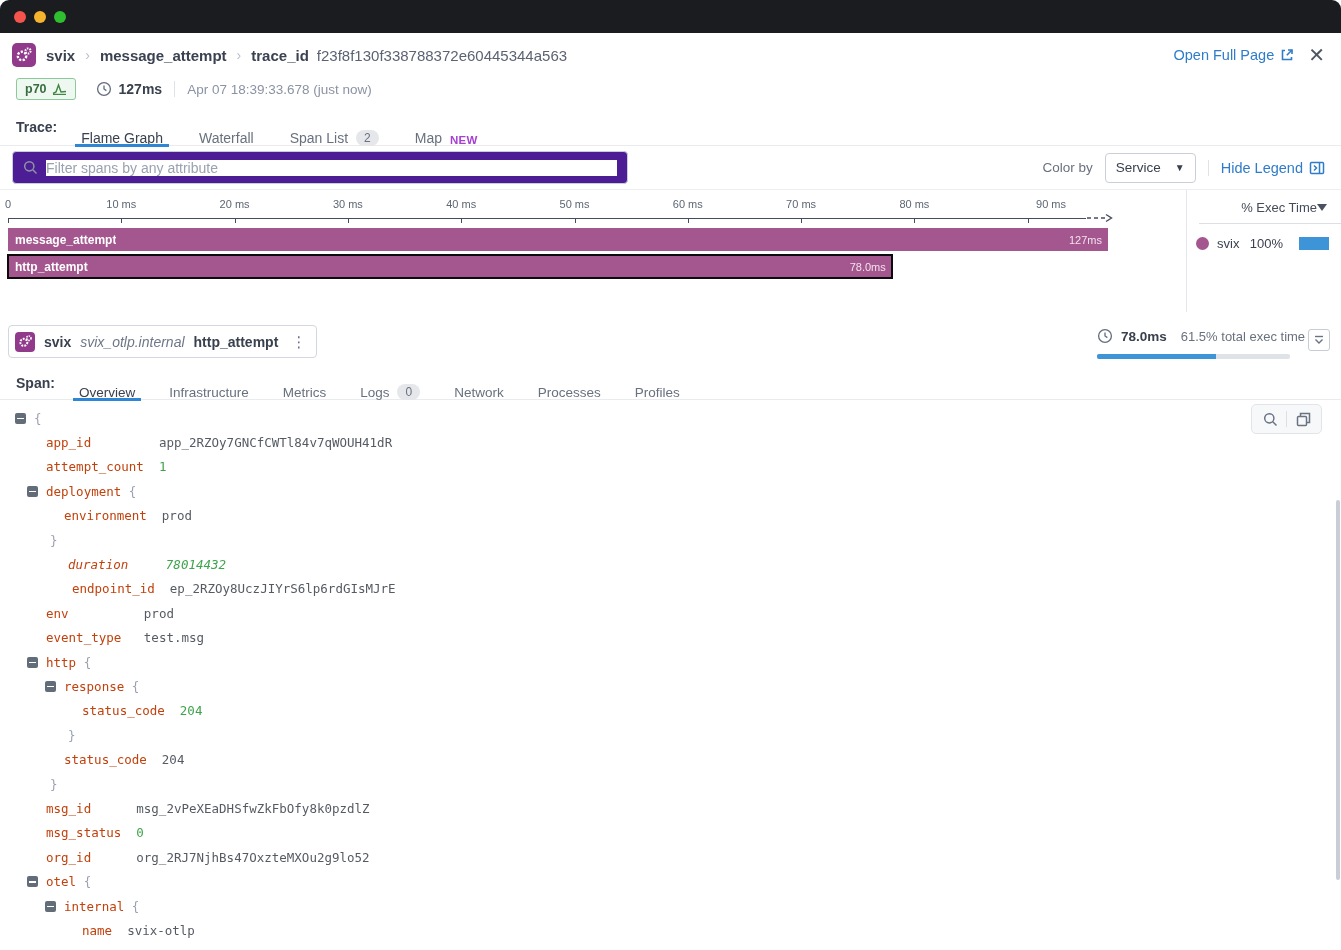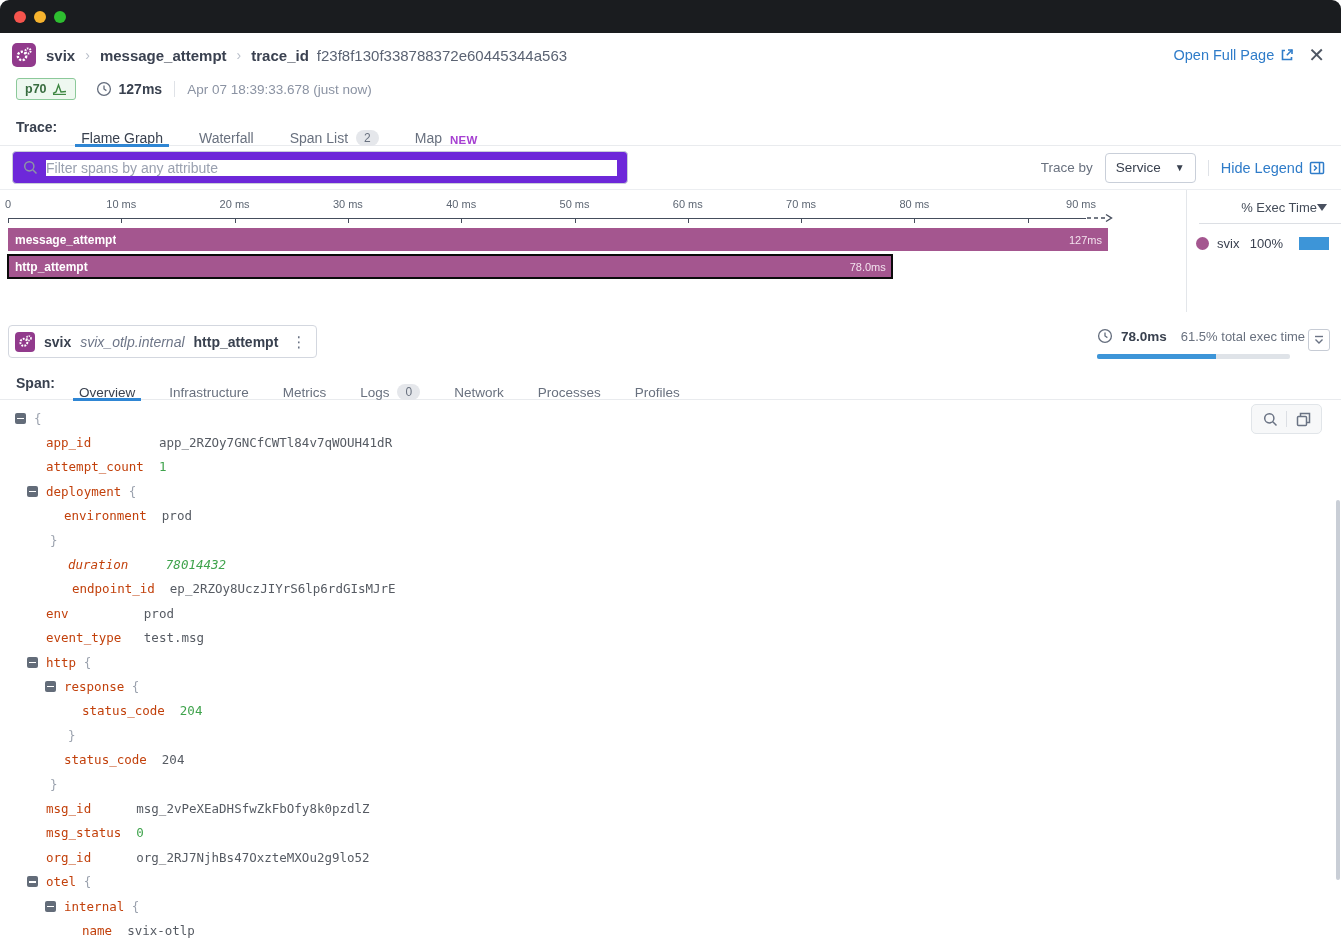--- a/index.html
+++ b/index.html
@@ -36,21 +36,21 @@
   .trace-tabs { position:absolute; left:0; top:108px; width:1341px; height:38px; border-bottom:1px solid #e9ebee; display:flex; align-items:center; padding-left:16px; }
   .tabs-label { font-weight:700; font-size:14px; margin-right:24px; color:#39414f; }
   .tab { position:relative; height:38px; display:flex; align-items:flex-end; gap:8px; margin-right:36px; font-size:14px; color:#69717f; cursor:pointer; }
   .tab.active { color:#39414f; }
   .tab.active::after { content:""; position:absolute; left:-6px; right:-6px; bottom:-1px; height:3px; background:#2f86d4; }
   .pill { background:#e5e7eb; color:#69717f; border-radius:9px; font-size:12px; padding:1px 8px; }
   .newtag { color:#a640d2; font-size:11.5px; font-weight:700; letter-spacing:.3px; }
 
   
   .filter-row { position:absolute; left:0; top:146px; width:1341px; height:44px; display:flex; align-items:center; padding:0 16px 0 12px; border-bottom:1px solid #eceef1; }
-  .search-box { width:616px; height:33px; border:1px solid #c9cfd9; border-radius:4px; display:flex; align-items:center; padding:0 10px; gap:8px; background:#6d28d9; }
+  .search-box { width:616px; height:33px; border:1px solid #c9cfd9; border-radius:4px; display:flex; align-items:center; padding:0 10px; gap:8px; background:#4c1d95; }
   .search-box input { border:none; outline:none; flex:1; font-size:14px; color:#39414f; font-family:"Liberation Sans",sans-serif; }
   .search-box input::placeholder { color:#9aa1b0; }
   .filter-right { margin-left:auto; display:flex; align-items:center; gap:12px; }
   .muted { color:#69717f; font-size:13.5px; }
   .select { height:30px; border:1px solid #c9cfd9; border-radius:4px; display:flex; align-items:center; gap:14px; padding:0 10px; font-size:13.5px; color:#39414f; cursor:pointer; }
   .caret { font-size:10px; color:#39414f; }
 
   
   .flame { position:absolute; left:0; top:190px; width:1186px; height:122px; overflow:hidden; }
   .axis-label { position:absolute; top:8px; transform:translateX(-50%); font-size:11px; color:#5d6673; white-space:nowrap; }
@@ -189,21 +189,21 @@
 
   <div class="filter-row">
     <div class="search-box">
       <svg width="15" height="15" viewBox="0 0 15 15" fill="none" stroke="#8d95a4" stroke-width="1.5">
         <circle cx="6.3" cy="6.3" r="4.6"></circle>
           <path d="M9.8 9.8L13.5 13.5"></path>
       </svg>
       <input value="" placeholder="Filter spans by any attribute" style="">
     </div>
     <div class="filter-right">
-      <span class="muted">Trace by</span>
+      <span class="muted">Color by</span>
       <span class="select">
         <span>Service</span>
         <span class="caret">▼</span>
       </span>
       <span class="vdiv"></span>
       <span class="link">
         <span>Hide Legend</span>
         <svg width="16" height="16" viewBox="0 0 16 16" fill="none" stroke="#2f7cc9" stroke-width="1.5">
           <rect x="1.5" y="2.5" width="13" height="11" rx="1"></rect>
             <path d="M10.5 2.5v11"></path>
@@ -226,21 +226,21 @@
         <span class="axis-label" style="left: 461.2px;">40 ms</span>
         <span class="axis-tick" style="left: 461.2px;"></span>
         <span class="axis-label" style="left: 574.5px;">50 ms</span>
         <span class="axis-tick" style="left: 574.5px;"></span>
         <span class="axis-label" style="left: 687.8px;">60 ms</span>
         <span class="axis-tick" style="left: 687.8px;"></span>
         <span class="axis-label" style="left: 801.1px;">70 ms</span>
         <span class="axis-tick" style="left: 801.1px;"></span>
         <span class="axis-label" style="left: 914.4px;">80 ms</span>
         <span class="axis-tick" style="left: 914.4px;"></span>
-        <span class="axis-label" style="left: 1081px;">90 ms</span>
+        <span class="axis-label" style="left: 1051px;">90 ms</span>
         <span class="axis-tick" style="left: 1027.7px;"></span>
       </div>
     <div class="axis-line"></div>
     <div class="axis-arrow">
       <svg width="28" height="12" viewBox="0 0 28 12" fill="none" stroke="#454d5c" stroke-width="1.4">
         <path d="M1 6 H22" stroke-dasharray="4 3"></path>
           <path d="M20 2.5 L25.5 6 L20 9.5" fill="none"></path>
       </svg>
     </div>
     <div id="bars">

